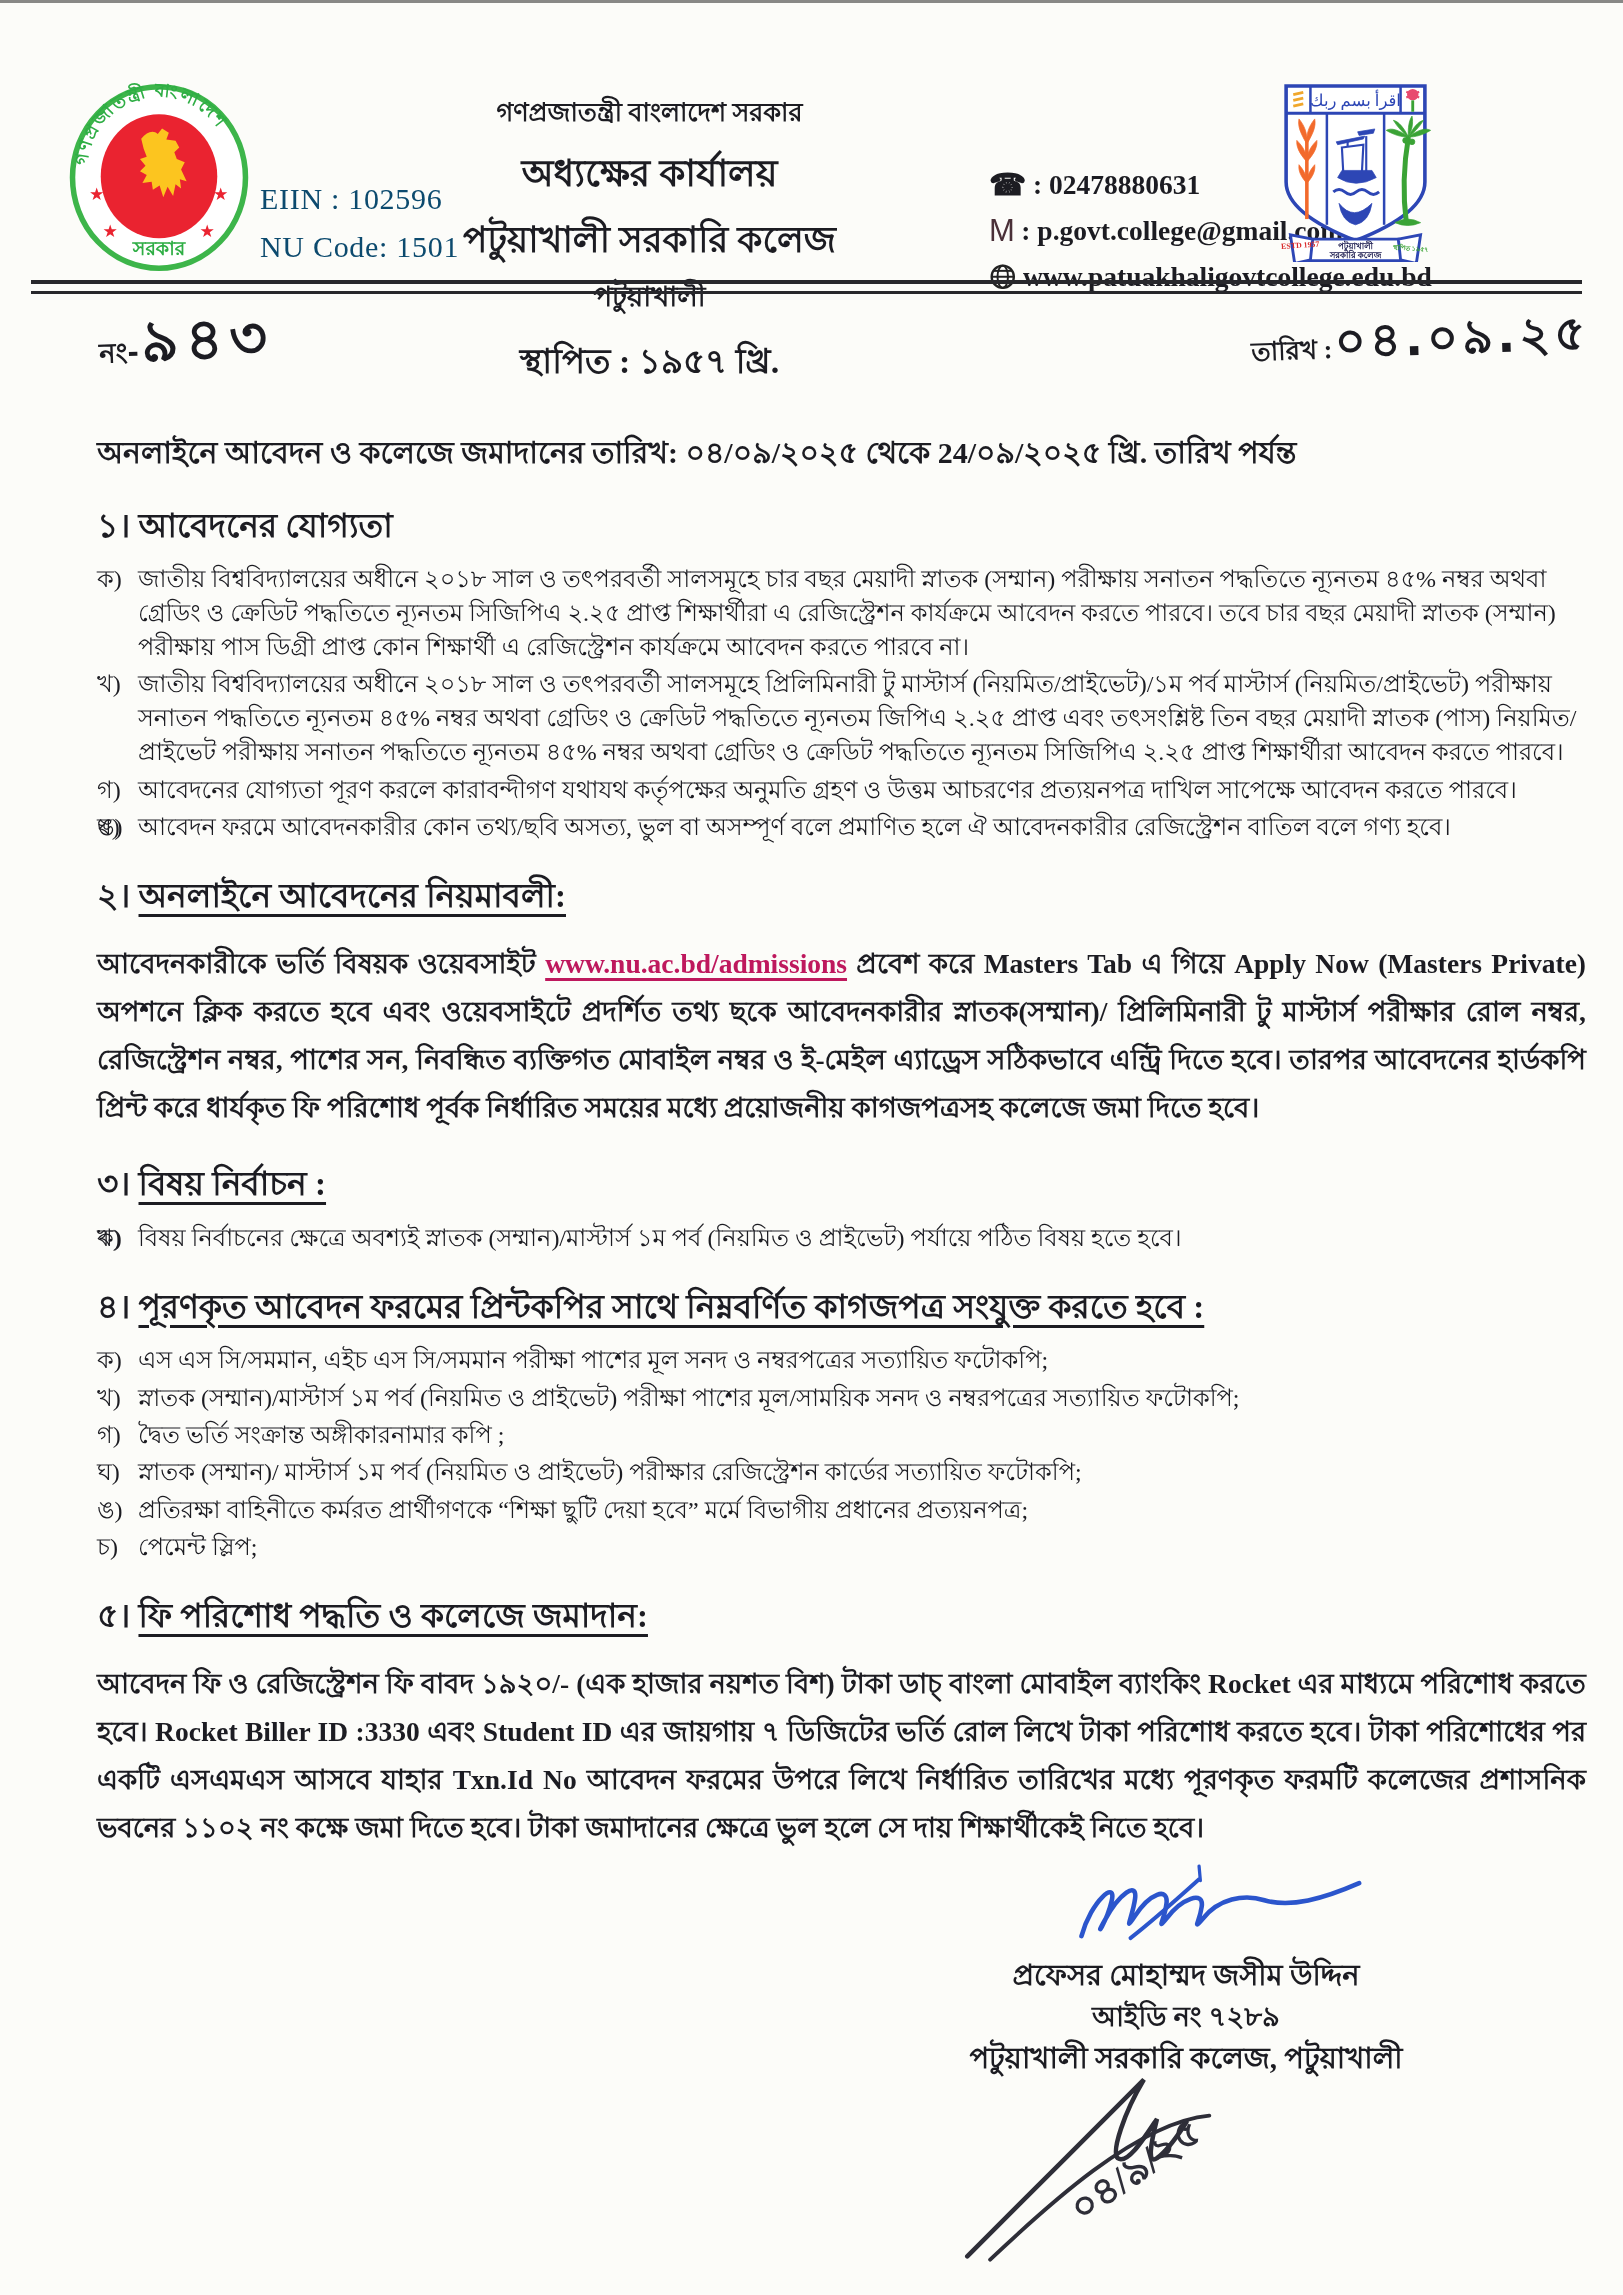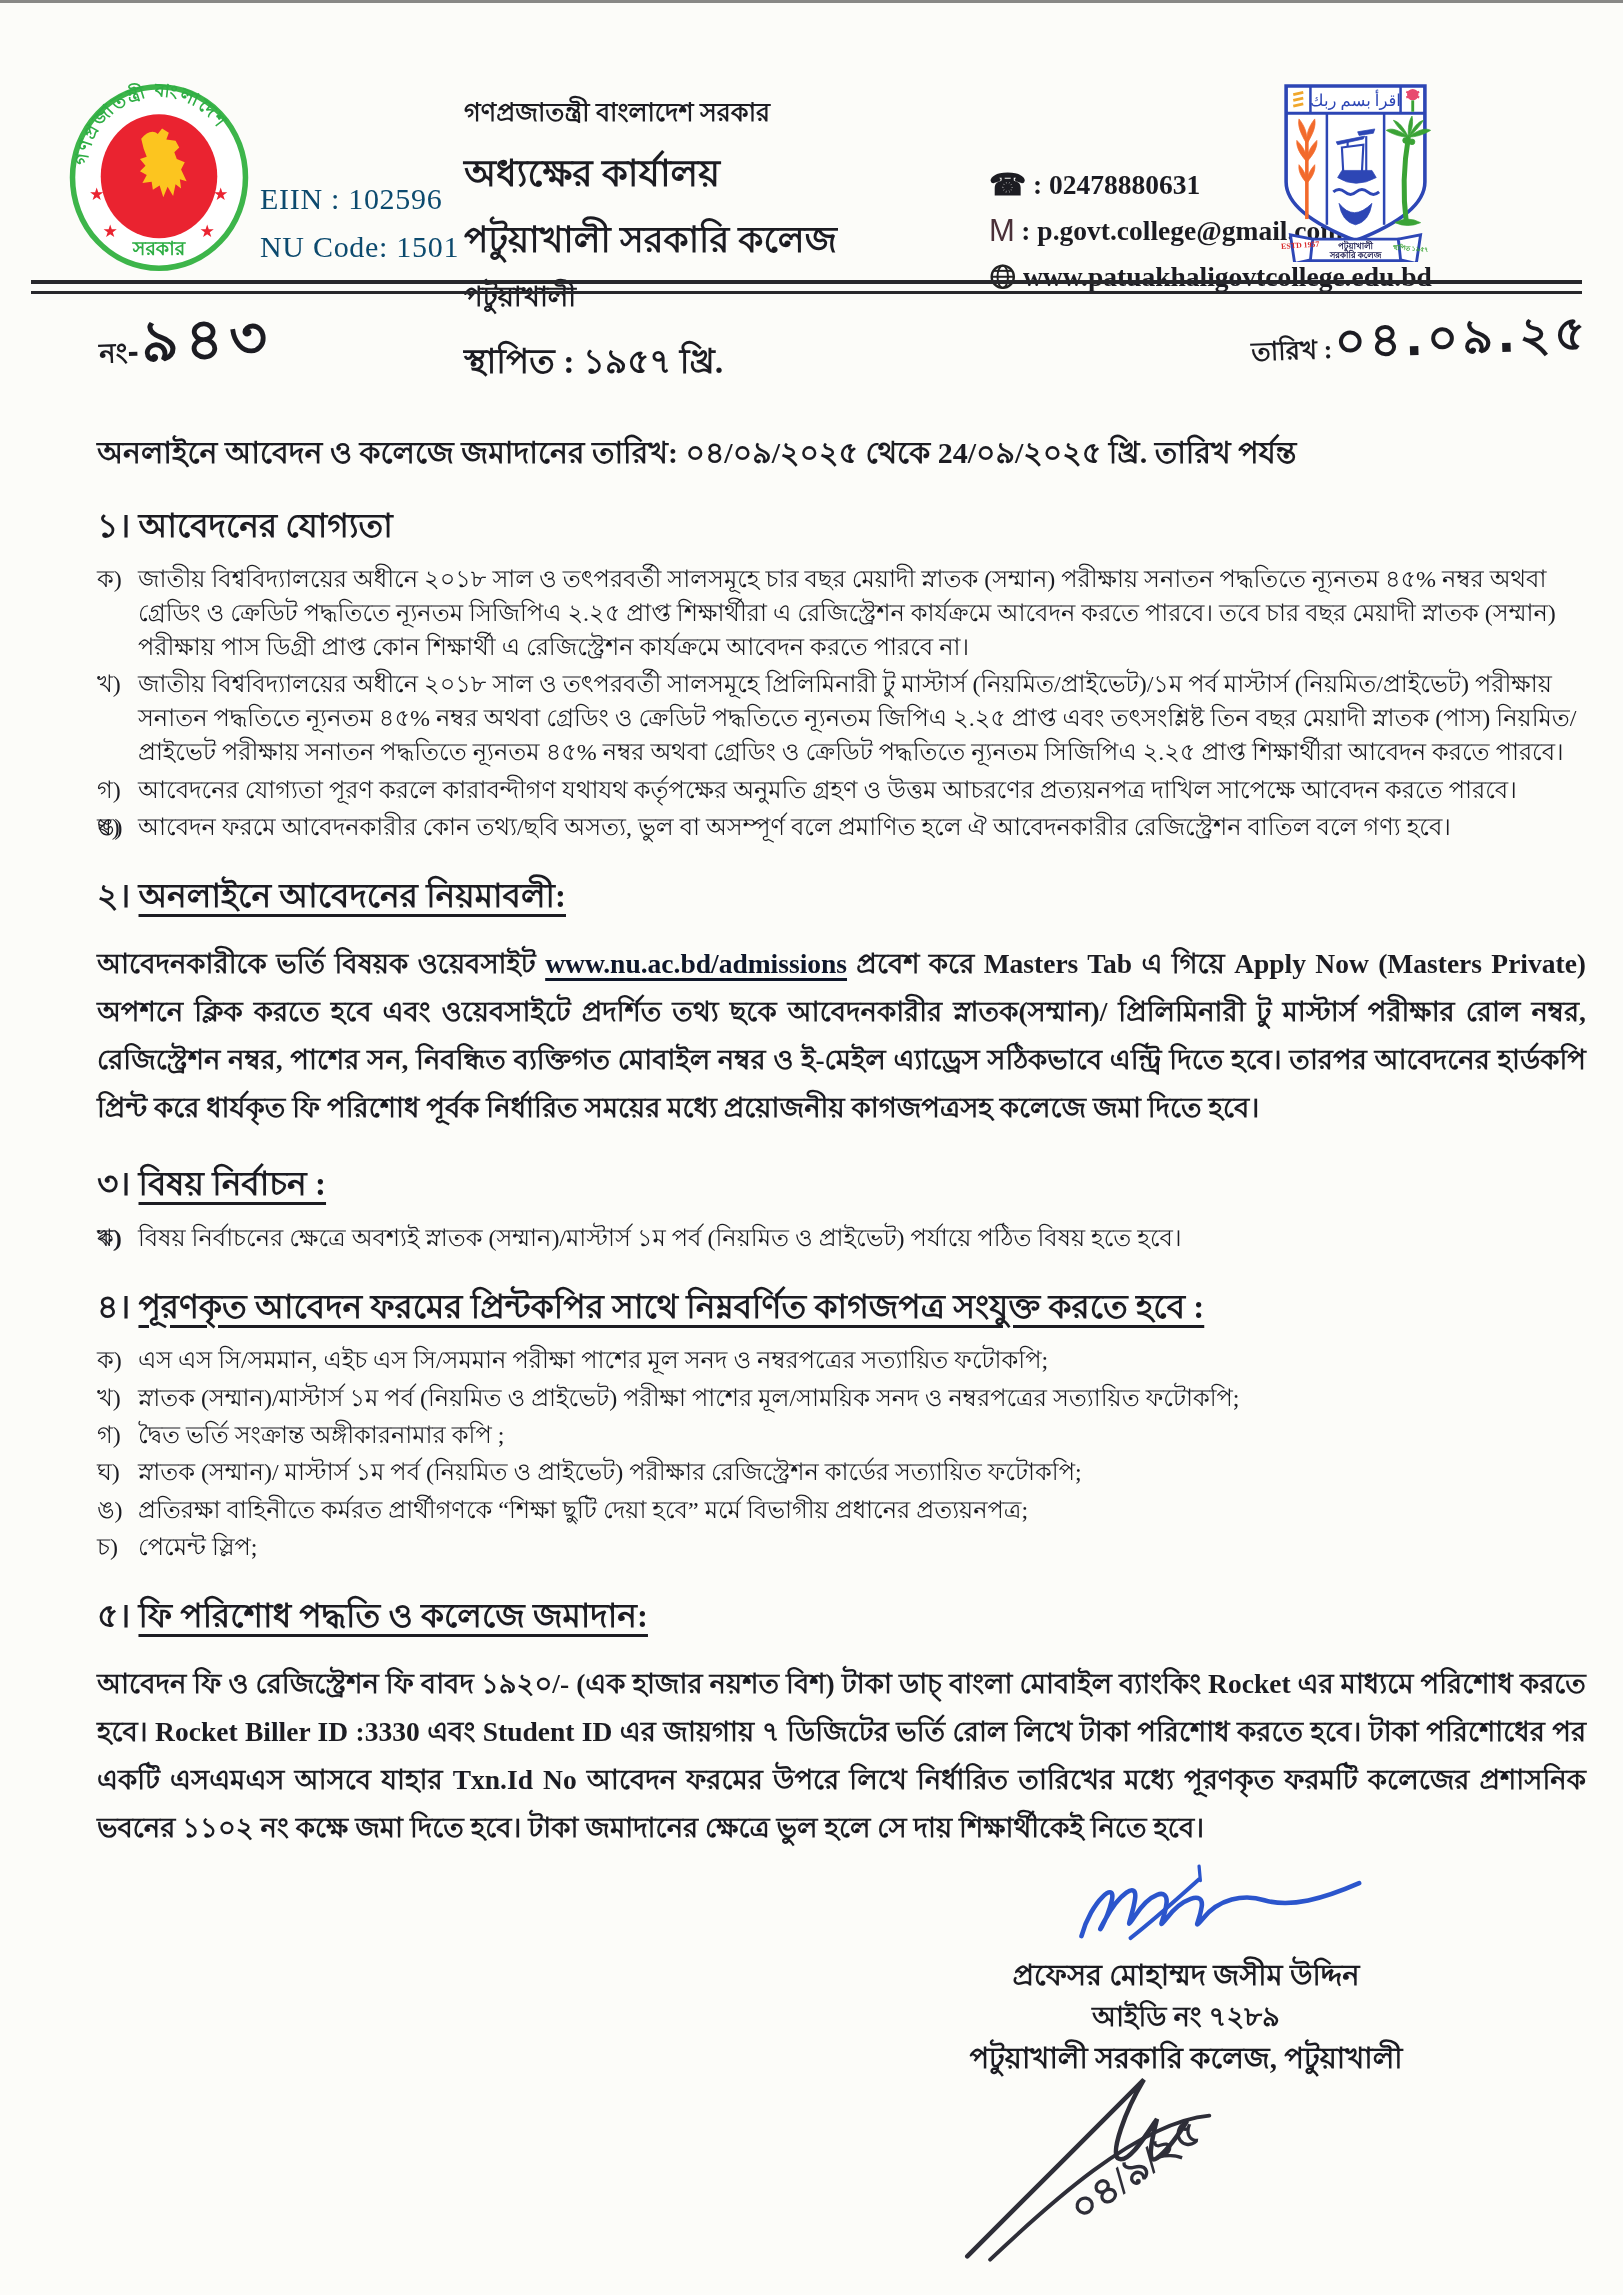--- a/index.html
+++ b/index.html
@@ -3,21 +3,21 @@
 <meta charset="utf-8">
 <style>
   html,body{margin:0;padding:0;background:#d8d8d4;}
   .page{position:relative;width:1623px;height:2295px;margin:0 auto;background:#fcfcf9;
         font-family:"Liberation Serif","DejaVu Serif",serif;color:#1c1c22;overflow:hidden;}
   .scan-edge-top{position:absolute;top:0;left:0;width:100%;height:3.3px;background:#4a4a48;opacity:.65;}
 
   
   .seal{position:absolute;left:67px;top:82px;}
   .idblock{position:absolute;left:260px;top:175px;font-size:30px;line-height:48px;color:#0c4a6e;letter-spacing:0.7px;}
-  .centerblock{position:absolute;left:464px;top:93px;width:419px;text-align:left;}
+  .centerblock{position:absolute;left:440px;top:93px;width:419px;text-align:center;}
   .cb1{font-size:25.5px;font-weight:bold;}
   .cb2{font-size:37px;font-weight:bold;margin-top:7.9px;}
   .cb3{font-size:36px;font-weight:bold;margin-top:5.2px;}
   .cb4{font-size:27.5px;font-weight:bold;margin-top:3.9px;}
   .cb5{font-size:34px;font-weight:600;margin-top:13px;}
   .contact{position:absolute;left:989px;top:162px;font-size:27.5px;font-weight:bold;line-height:46px;white-space:nowrap;}
   .contact .row{display:flex;align-items:center;gap:6.5px;}
   .phone-glyph{font-size:30px;}
   .mailM{font-family:"Liberation Sans",sans-serif;font-weight:400;font-size:31px;color:#4a3038;}
   .crest{position:absolute;left:1273px;top:76px;}
@@ -37,21 +37,21 @@
   .title{text-align:center;font-size:34px;font-weight:bold;
          text-decoration:underline;text-decoration-thickness:3.3px;text-underline-offset:9.2px;}
   .daterange{margin-top:29px;font-size:30px;font-weight:bold;}
   .sechead{margin-top:19.6px;font-size:33px;font-weight:bold;}
   .uline{text-decoration:underline;text-decoration-thickness:2.6px;text-underline-offset:6.5px;}
   .items{margin-top:6.5px;font-size:24px;line-height:34px;font-weight:500;}
   .item{position:relative;padding-left:41px;margin-top:3.3px;}
   .item .lbl{position:absolute;left:0;top:0;}
   .para{margin-top:14.4px;font-size:27.5px;line-height:48px;font-weight:bold;text-align:justify;}
   .para .latin{font-family:"Liberation Serif",serif;}
-  .link{color:#0f172a;text-decoration:underline;text-decoration-thickness:2.6px;text-underline-offset:5.2px;}
+  .link{color:#be185d;text-decoration:underline;text-decoration-thickness:2.6px;text-underline-offset:5.2px;}
   .b{font-weight:bold;} .mt40{margin-top:26px;}
 
   
   .sigblock{margin-top:9.2px;width:674px;margin-left:auto;margin-right:63px;text-align:center;position:relative;}
   .bluesig{display:block;margin:0 auto -5.2px auto;}
   .sigline1{font-size:29px;font-weight:bold;line-height:42px;}
   .sigline2{font-size:27.5px;font-weight:bold;line-height:41px;}
   .blacksig{display:block;margin:-19.6px auto 0 79px;}
 </style>
 </head>

